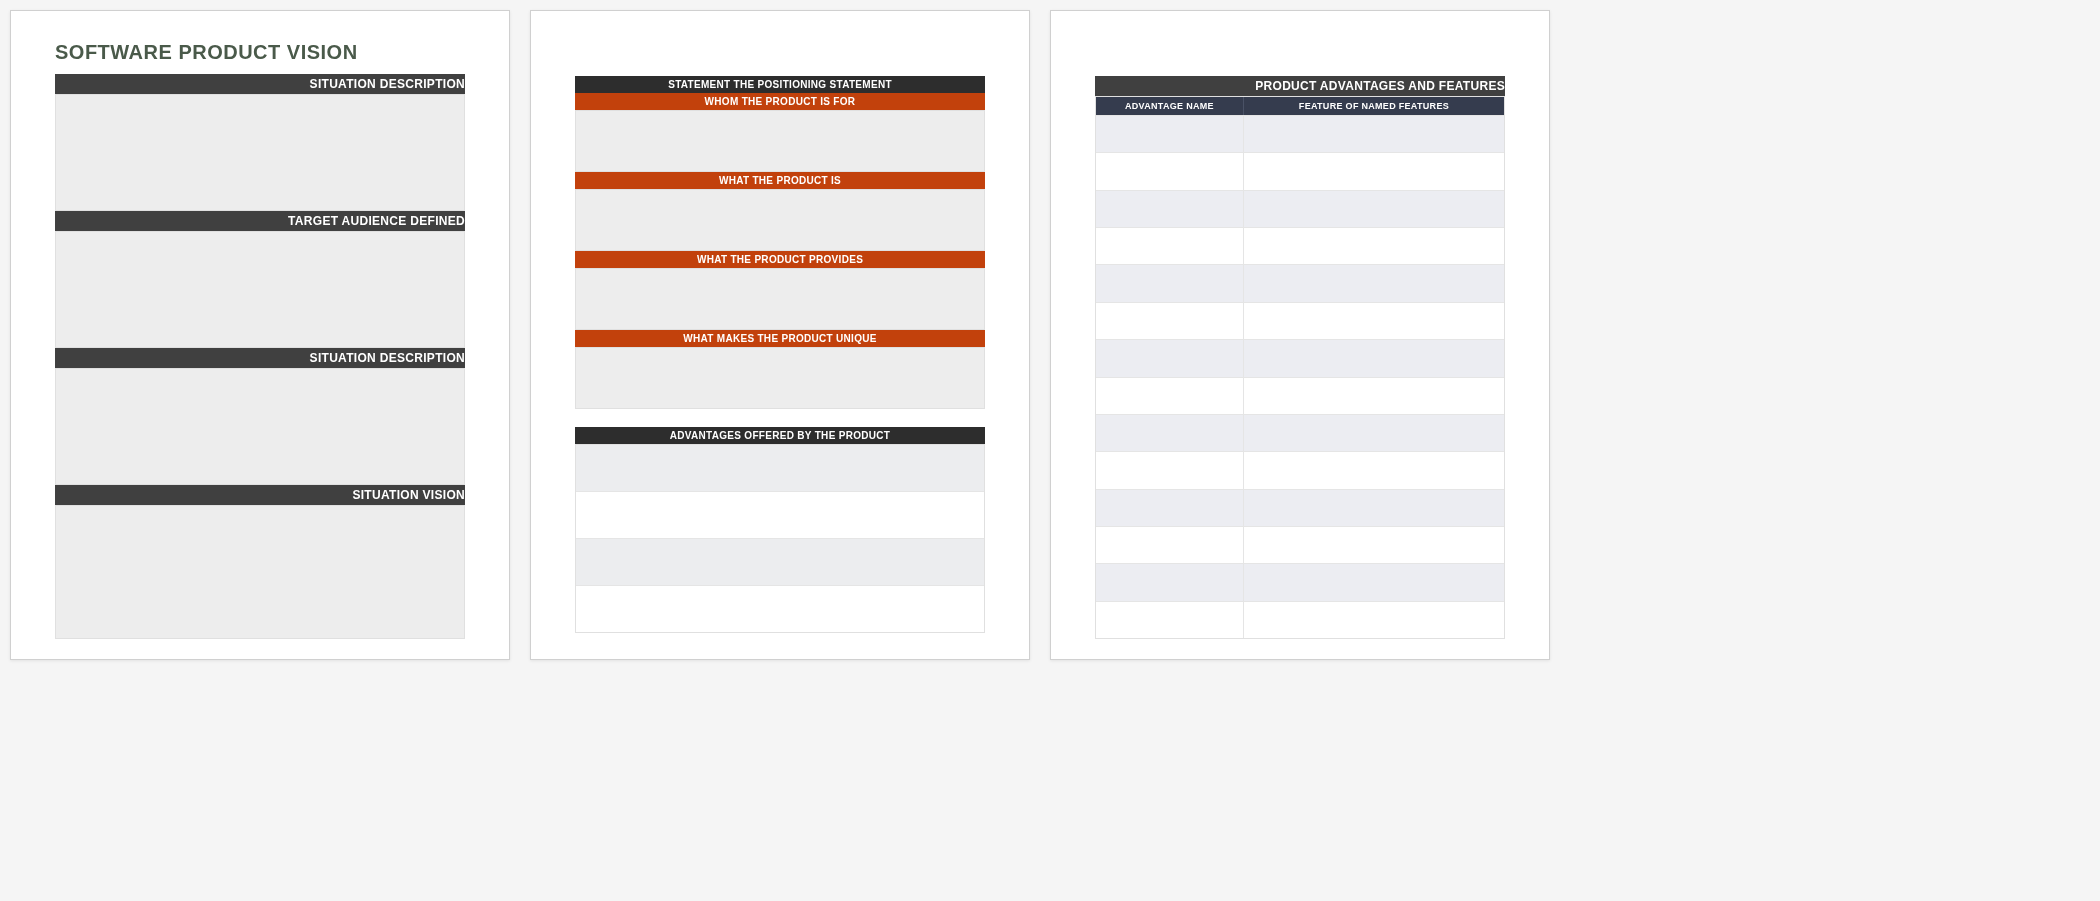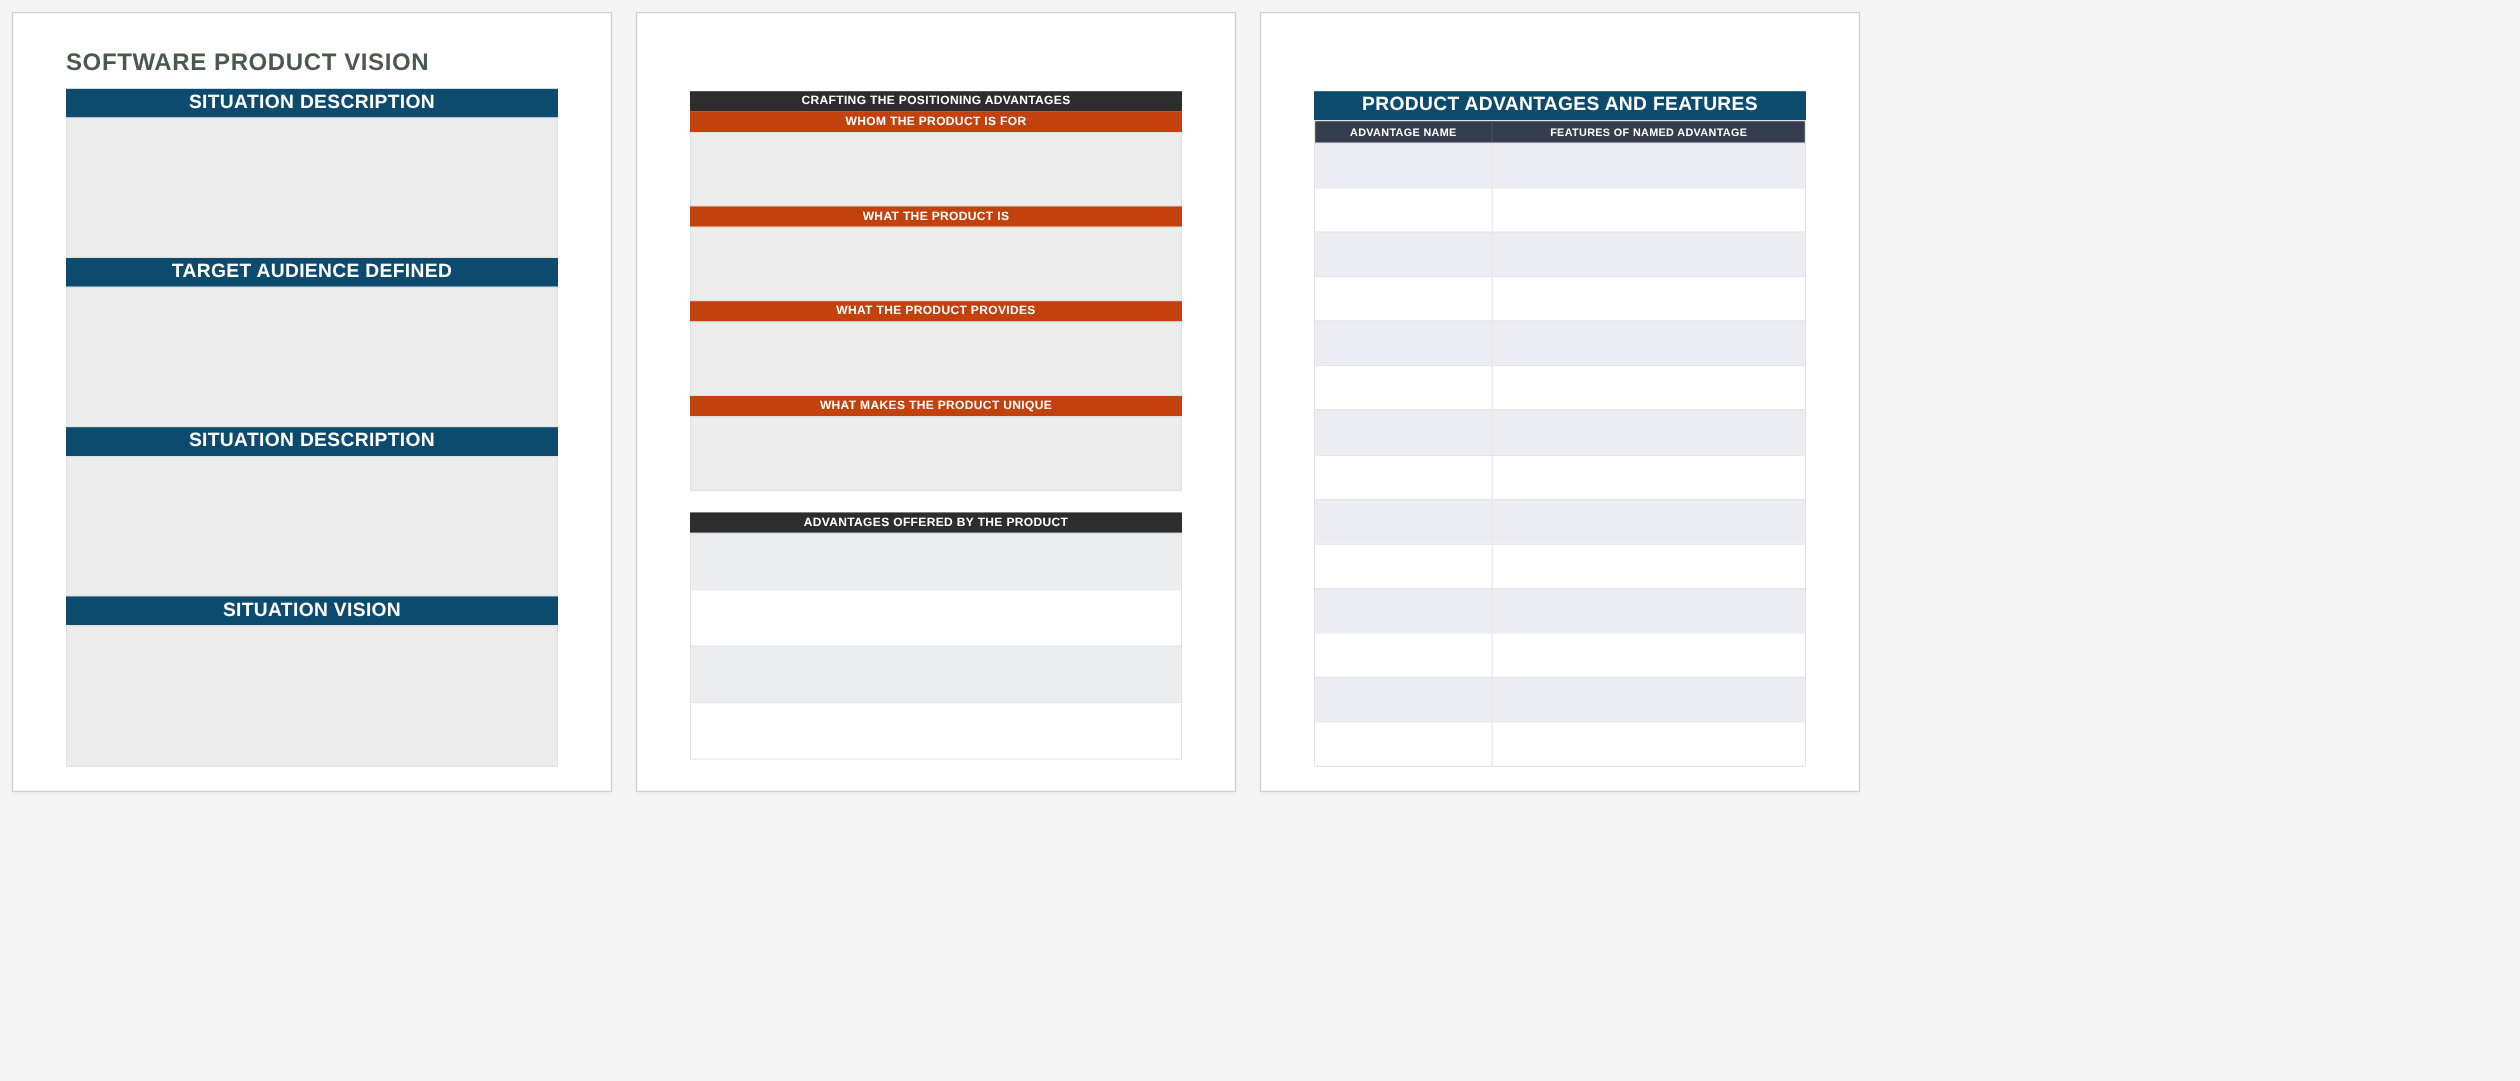--- a/index.html
+++ b/index.html
@@ -22,25 +22,25 @@
     flex-direction: column;
   }
   .page-title {
     font-size: 20px;
     font-weight: bold;
     color: #4a5a4a;
     letter-spacing: 0.5px;
     margin: 10px 0 10px 0;
   }
   .section-header-dark {
-    background: #0c4a6e;
-    color: #fff;
-    font-size: 16px;
-    font-weight: bold;
-    text-align: center;
+    background: #404040;
+    color: #fff;
+    font-size: 12px;
+    font-weight: bold;
+    text-align: right;
     padding: 3px 0;
     letter-spacing: 0.3px;
   }
   .section-header-black {
     background: #2d2d2d;
     color: #fff;
     font-size: 10px;
     font-weight: bold;
     text-align: center;
     padding: 3px 0;
@@ -123,21 +123,21 @@
   <div class="section-header-dark">SITUATION DESCRIPTION</div>
   <div class="content-area-gray h120"></div>
 
   <div class="section-header-dark">SITUATION VISION</div>
   <div class="content-area-gray h-fill"></div>
 </div>
 
 <div class="page">
   <div class="page2-top-pad"></div>
 
-  <div class="section-header-black">CRAFTING THE POSITIONING ADVANTAGES</div>
+  <div class="section-header-black">STATEMENT THE POSITIONING STATEMENT</div>
 
   <div class="section-header-gray">WHOM THE PRODUCT IS FOR</div>
   <div class="content-area-gray h65"></div>
 
   <div class="section-header-gray">WHAT THE PRODUCT IS</div>
   <div class="content-area-gray h65"></div>
 
   <div class="section-header-gray">WHAT THE PRODUCT PROVIDES</div>
   <div class="content-area-gray h65"></div>
 
@@ -156,21 +156,21 @@
 </div>
 
 <div class="page">
   <div class="page3-top-pad"></div>
 
   <div class="section-header-dark">PRODUCT ADVANTAGES AND FEATURES</div>
 
   <div class="features-table">
     <div class="features-header">
       <div class="hcell left">ADVANTAGE NAME</div>
-      <div class="hcell right">FEATURES OF NAMED ADVANTAGE</div>
+      <div class="hcell right">FEATURE OF NAMED FEATURES</div>
     </div>
     <div class="frow alt">
         <div class="fcell-left"></div>
         <div class="fcell-right"></div>
       </div>
     <div class="frow plain">
         <div class="fcell-left"></div>
         <div class="fcell-right"></div>
       </div>
     <div class="frow alt">

